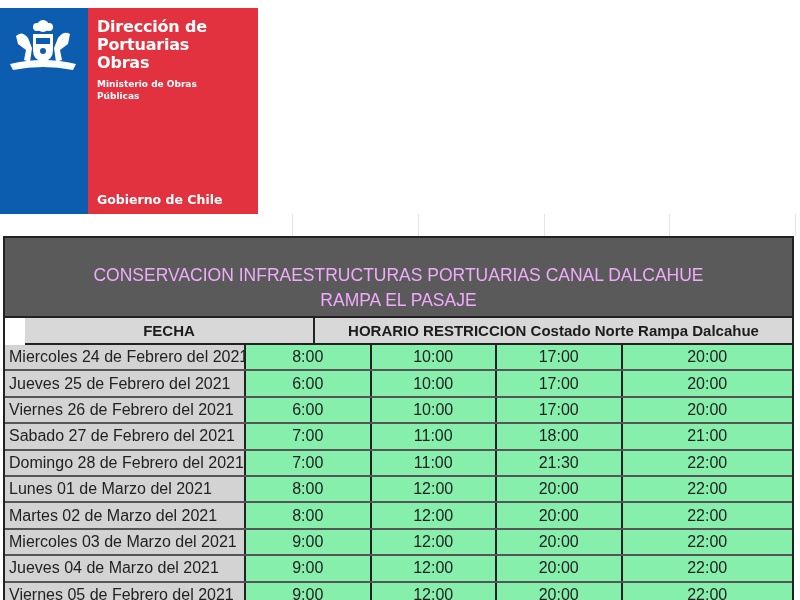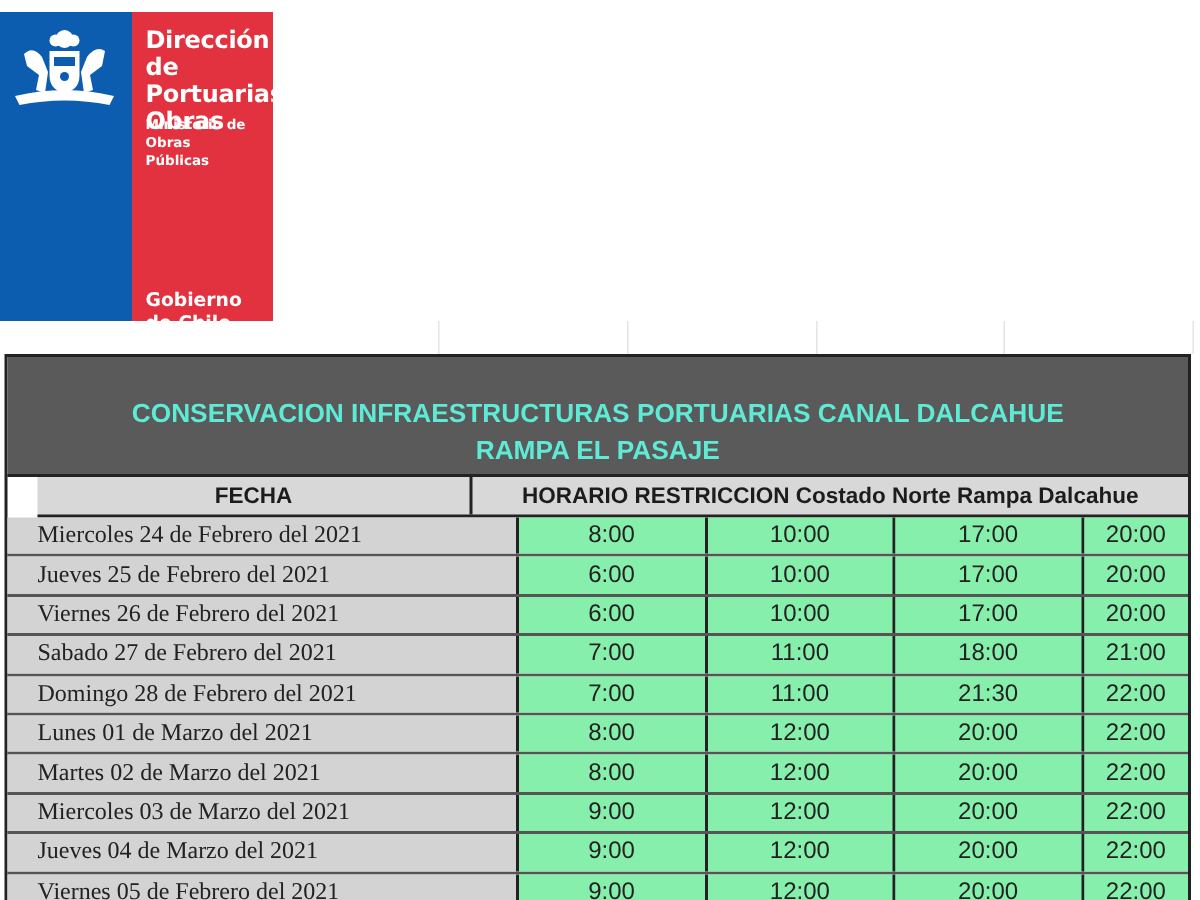--- a/index.html
+++ b/index.html
@@ -1,41 +1,41 @@
 <!DOCTYPE html>
 <html><head>
 <meta charset="utf-8">
 <style>
   html, body { margin:0; padding:0; }
   body { width:800px; height:600px; background:#ffffff; position:relative; overflow:hidden;
          font-family:"DejaVu Sans", sans-serif; }
-  .logo { position:absolute; left:0; top:8px; width:182px; height:206px; display:flex; }
+  .logo { position:absolute; left:0; top:8px; width:258px; height:206px; display:flex; }
   .logo-blue { width:88px; height:100%; background:#0c5daf; position:relative; }
   .logo-red { flex:1; height:100%; background:#e3323f; position:relative; color:#fff; }
   .shield { position:absolute; left:6px; top:10px; width:74px; height:60px; }
   .org-name { position:absolute; left:9px; top:10px; font-weight:bold; font-size:16px; line-height:18px; letter-spacing:-0.2px; }
   .ministry { position:absolute; left:9px; top:70px; font-weight:bold; font-size:9px; line-height:12px; }
   .gov { position:absolute; left:9px; top:184px; font-weight:bold; font-size:12.5px; }
 
   .grid-bg { position:absolute; left:0; top:214px; width:800px; height:386px; }
   .grid-bg .gl { position:absolute; top:0; width:1px; height:22px; background:#e4e4e4; }
 
   .table { position:absolute; left:3px; top:236px; width:791px; border:2px solid #222; box-sizing:border-box;
            font-family:"Liberation Sans", sans-serif; }
   .title-block { background:#5a5a5a; height:78px; border-bottom:2px solid #222; position:relative; text-align:center;
-                 color:#5eead4; font-weight:bold; font-size:17.5px; }
+                 color:#f0abfc; font-weight:normal; font-size:17.5px; }
   .title-line1 { position:absolute; left:0; right:0; top:27px; }
   .title-line2 { position:absolute; left:0; right:0; top:52px; }
   .hdr { display:flex; height:25px; background:#d8d8d8; border-bottom:2px solid #222; font-weight:bold; font-size:15px; color:#1c1c1c;margin-left:20px; }
   .hdr .c-date { width:288px; border-right:2px solid #222; display:flex; align-items:center; justify-content:center; }
   .hdr .c-span { flex:1; display:flex; align-items:center; justify-content:center; }
   .row { display:flex; height:24.4px; border-bottom:2px solid #555; font-size:16px; color:#222; }
   .row:last-child { border-bottom:none; }
-  .row .c-date { width:341px; background:#d3d3d3; border-right:2px solid #222; padding-left:20px; box-sizing:border-box;
-                 display:flex; align-items:center; white-space:nowrap;font-family:Liberation Serif, serif; }
+  .row .c-date { width:241px; background:#d3d3d3; border-right:2px solid #222; padding-left:4px; box-sizing:border-box;
+                 display:flex; align-items:center; white-space:nowrap; }
   .row .c-t { width:125.5px; border-right:2px solid #222; display:flex; align-items:center; justify-content:center; background:#86efac; box-sizing:border-box; }
   .row .c-t:last-child { border-right:none; flex:1; }
 </style>
 </head>
 <body>
 
 <div class="logo">
   <div class="logo-blue">
     <svg class="shield" viewBox="0 0 74 60">
       <g fill="#ffffff">

